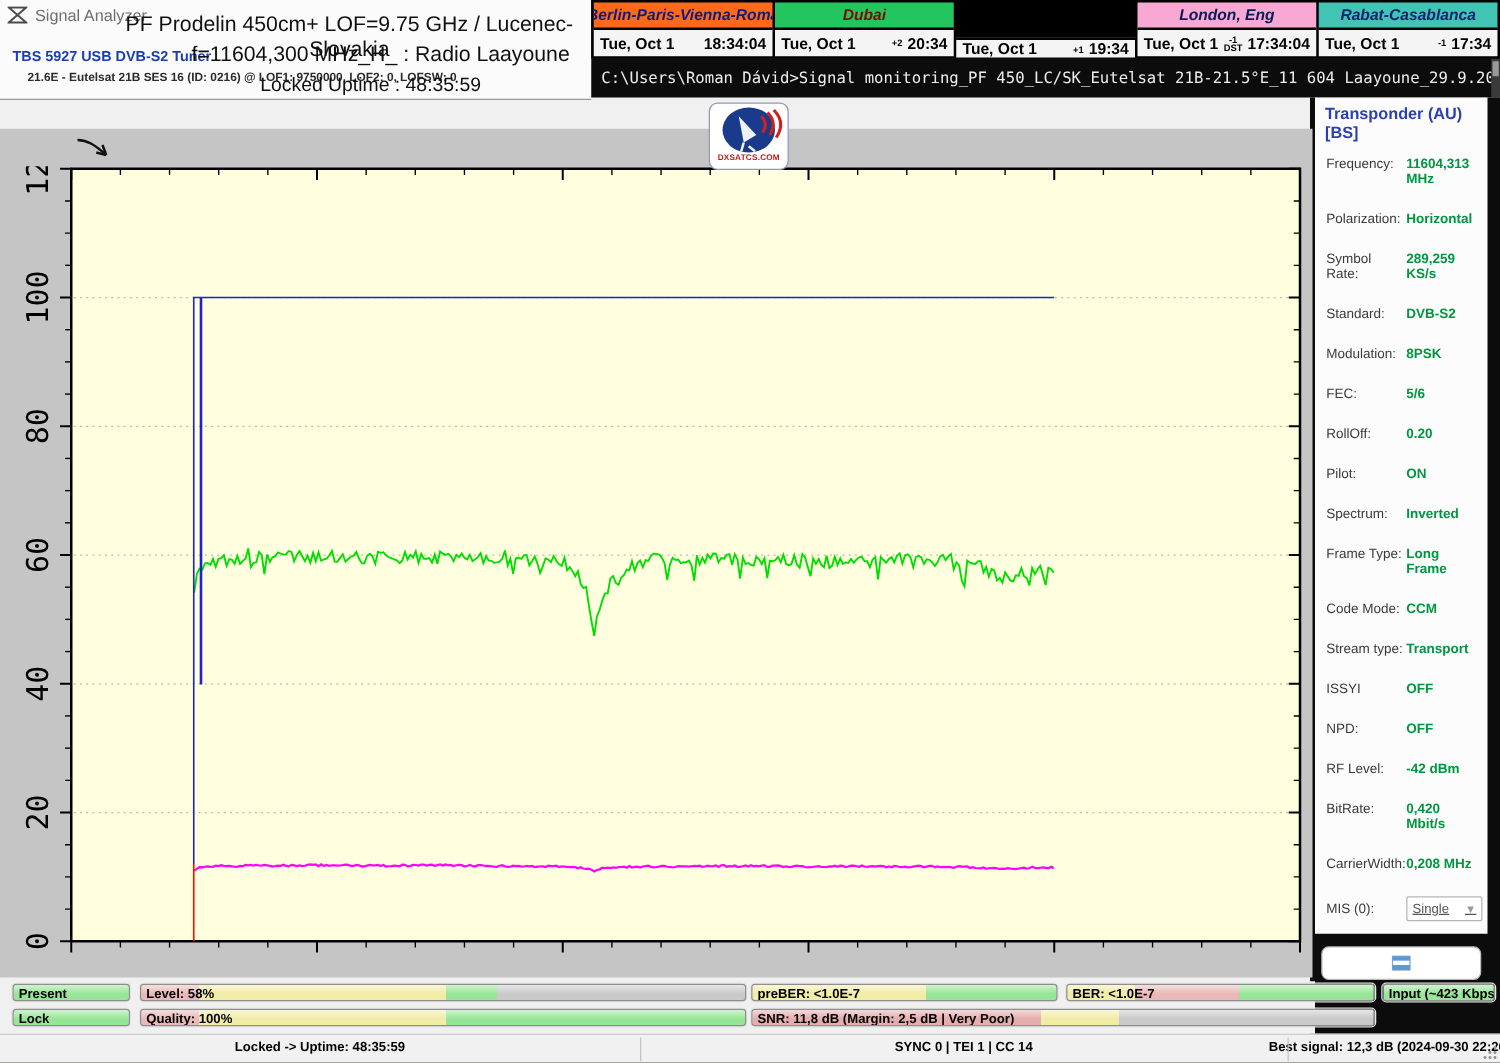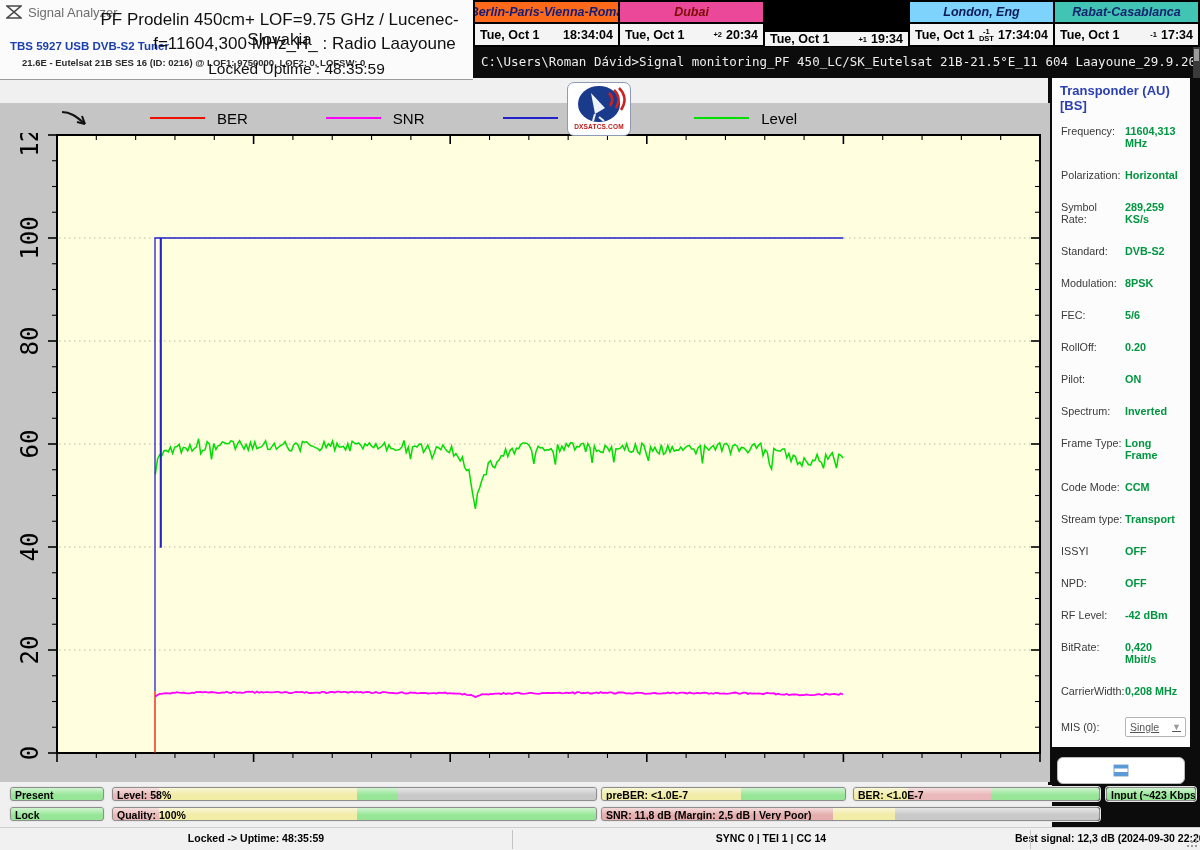--- a/index.html
+++ b/index.html
@@ -137,21 +137,21 @@
         <div class="clock-time-row">
           <span class="clock-date">Tue, Oct 1</span>
           <span class="clock-off">
             <span></span>
             <span></span>
           </span>
           <span class="clock-time">18:34:04</span>
         </div>
       </div>
       <div class="clock-cell">
-        <div class="clock-city" style="background-color: #ec4899; color: rgb(124, 13, 5);">Dubai</div>
+        <div class="clock-city" style="background-color: #22c55e; color: rgb(124, 13, 5);">Dubai</div>
         <div class="clock-time-row">
           <span class="clock-date">Tue, Oct 1</span>
           <span class="clock-off">
             <span>+2</span>
             <span></span>
           </span>
           <span class="clock-time">20:34</span>
         </div>
       </div>
       <div class="clock-cell">
@@ -159,21 +159,21 @@
         <div class="clock-time-row">
           <span class="clock-date">Tue, Oct 1</span>
           <span class="clock-off">
             <span>+1</span>
             <span></span>
           </span>
           <span class="clock-time">19:34</span>
         </div>
       </div>
       <div class="clock-cell">
-        <div class="clock-city" style="background-color: #7dd3fc; color: rgb(11, 27, 86);">London, Eng</div>
+        <div class="clock-city" style="background-color: #f9a8d4; color: rgb(11, 27, 86);">London, Eng</div>
         <div class="clock-time-row">
           <span class="clock-date">Tue, Oct 1</span>
           <span class="clock-off">
             <span>-1</span>
             <span>DST</span>
           </span>
           <span class="clock-time">17:34:04</span>
         </div>
       </div>
       <div class="clock-cell">
@@ -198,39 +198,20 @@
 
 
   <div class="backdrop"></div>
 
   <div class="chart-region">
     <div class="legend-strip">
       <svg class="trend-arrow" width="34" height="22">
         <path d="M4 5 C 12 5, 18 9, 27 17" fill="none" stroke="#111" stroke-width="2"></path>
         <path d="M27 17 L19 15 M27 17 L24 9" fill="none" stroke="#111" stroke-width="2"></path>
       </svg>
-      <div class="legend-items">
-
-      <div class="legend-item">
-            <span class="legend-swatch" style="background-color: rgb(238, 17, 0);"></span>
-            <span class="legend-label">BER</span>
-          </div>
-          <div class="legend-item">
-            <span class="legend-swatch" style="background-color: rgb(255, 0, 255);"></span>
-            <span class="legend-label">SNR</span>
-          </div>
-          <div class="legend-item">
-            <span class="legend-swatch" style="background-color: rgb(34, 34, 204);"></span>
-            <span class="legend-label">Quality</span>
-          </div>
-          <div class="legend-item">
-            <span class="legend-swatch" style="background-color: rgb(0, 221, 0);"></span>
-            <span class="legend-label">Level</span>
-          </div>
-        </div>
     </div>
     <svg id="chart-svg" width="1050" height="649">
         <rect x="57" y="2" width="983" height="618" fill="#ffffdf" stroke="#000" stroke-width="2"></rect>
         <line x1="59" x2="1038" y1="517" y2="517" stroke="#b9b99e" stroke-width="1" stroke-dasharray="1.5 3.5"></line>
         <line x1="59" x2="1038" y1="414" y2="414" stroke="#b9b99e" stroke-width="1" stroke-dasharray="1.5 3.5"></line>
         <line x1="59" x2="1038" y1="311" y2="311" stroke="#b9b99e" stroke-width="1" stroke-dasharray="1.5 3.5"></line>
         <line x1="59" x2="1038" y1="208" y2="208" stroke="#b9b99e" stroke-width="1" stroke-dasharray="1.5 3.5"></line>
         <line x1="59" x2="1038" y1="105" y2="105" stroke="#b9b99e" stroke-width="1" stroke-dasharray="1.5 3.5"></line>
         <line x1="57" x2="48" y1="620" y2="620" stroke="#000" stroke-width="1.6"></line>
         <line x1="1040" x2="1031" y1="620" y2="620" stroke="#000" stroke-width="1.6"></line>

